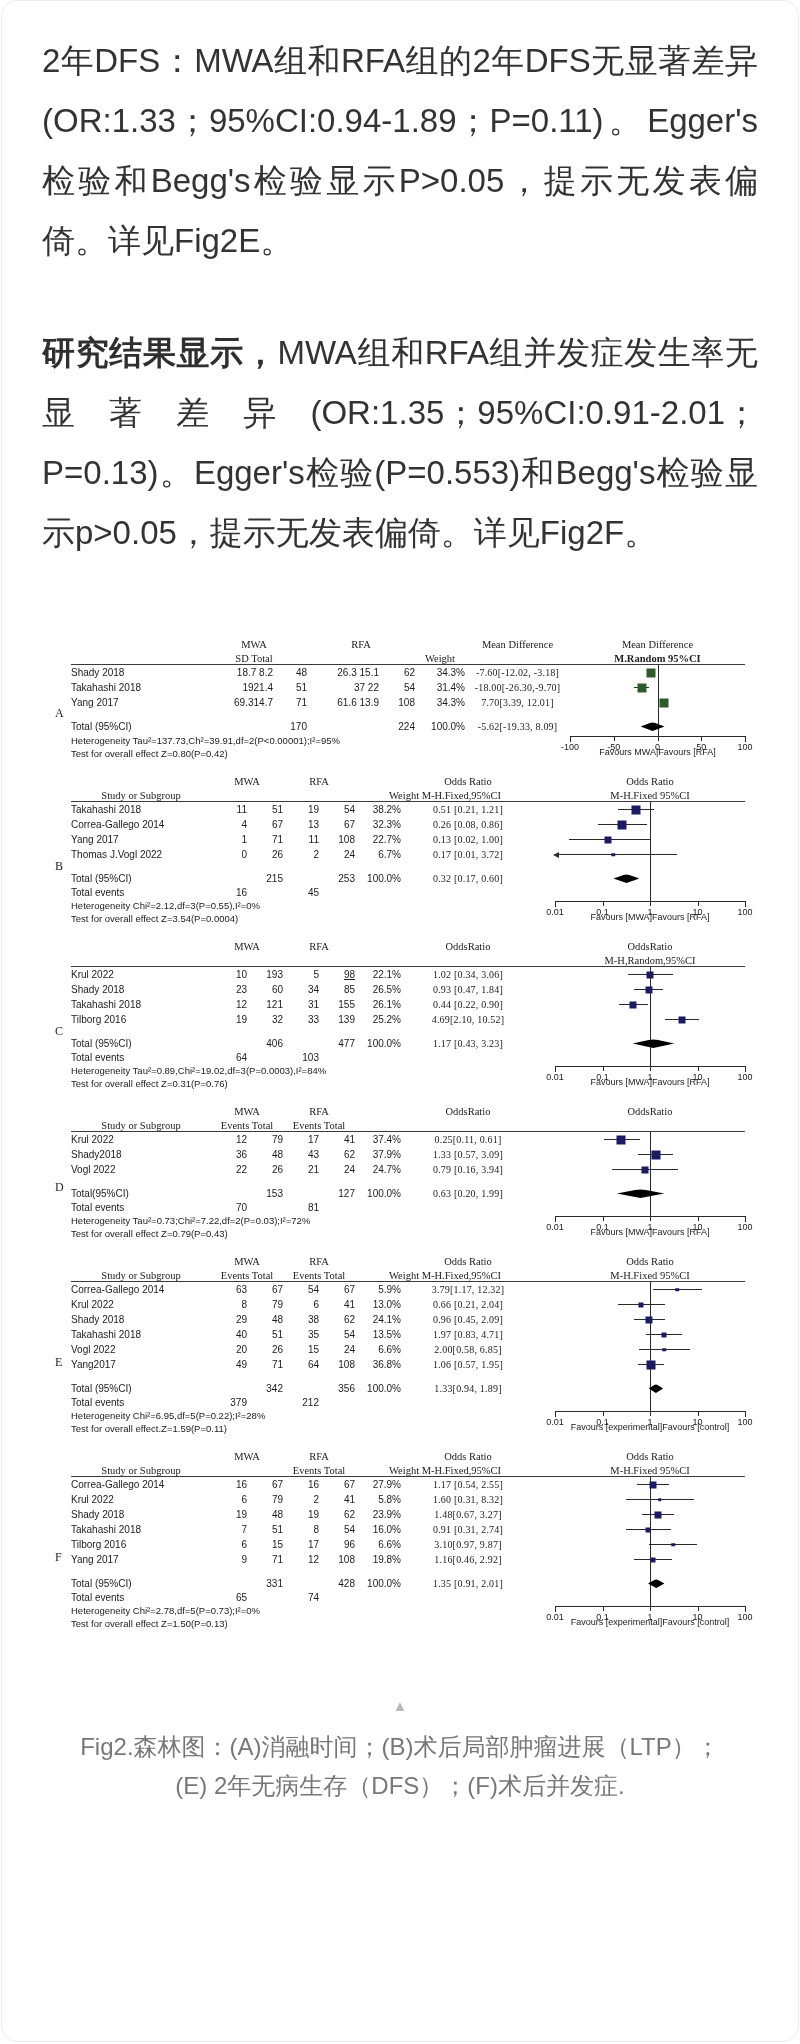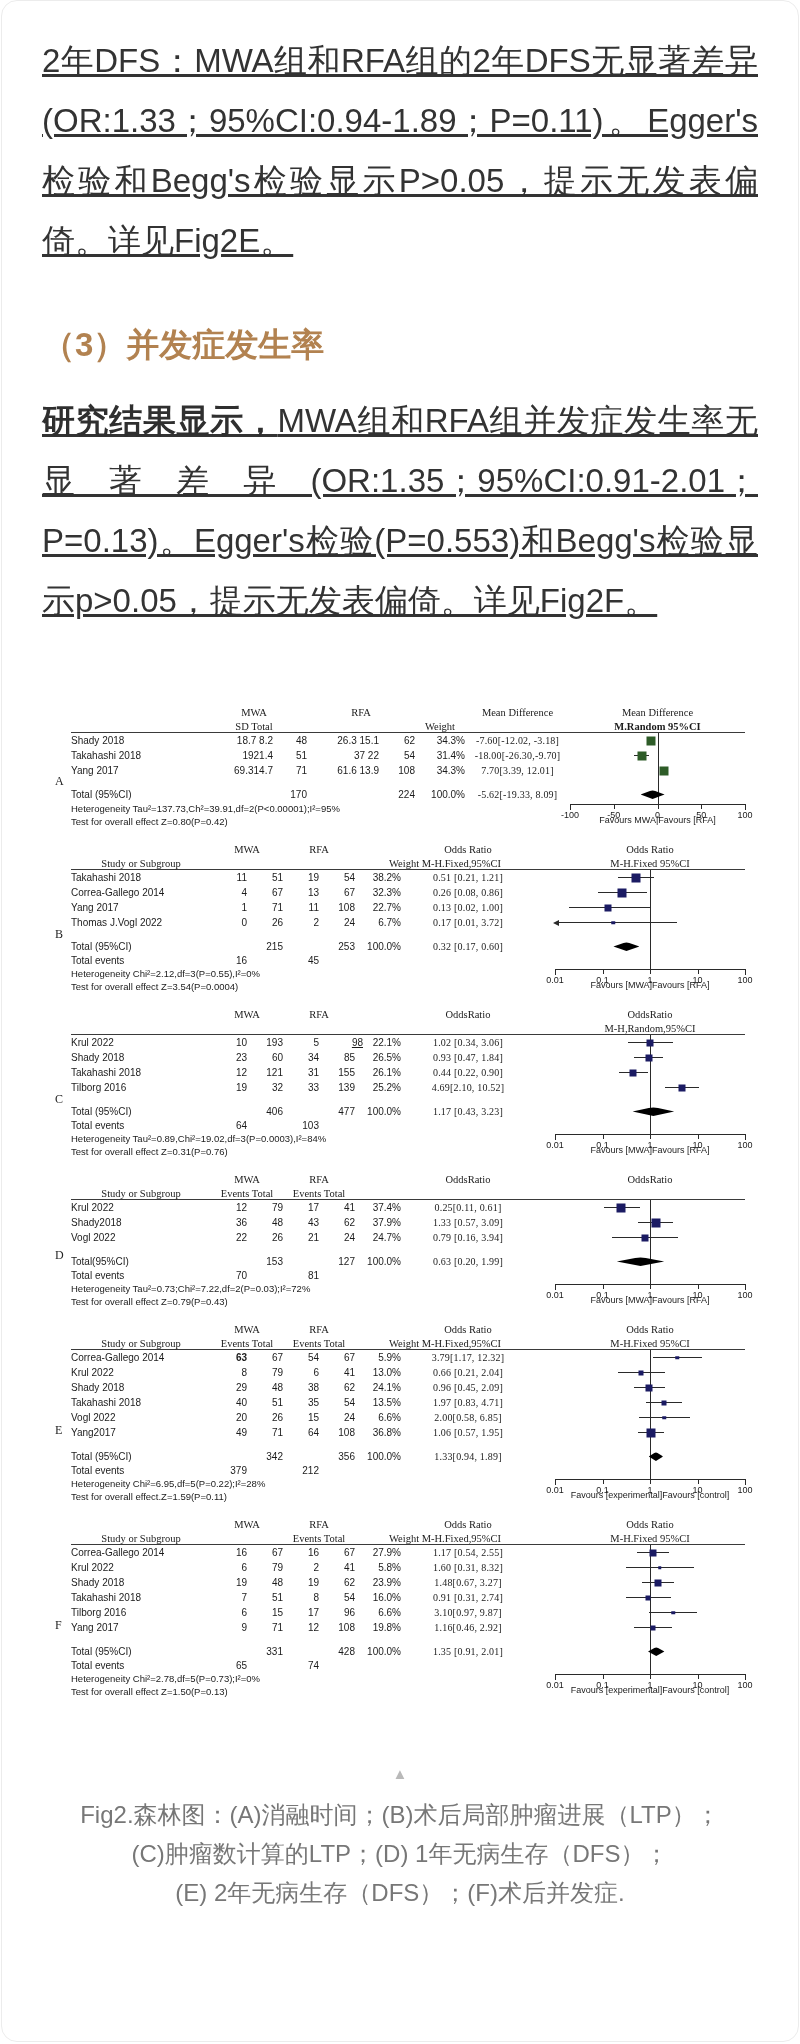--- a/index.html
+++ b/index.html
@@ -2,21 +2,21 @@
 <html><head>
 <meta charset="utf-8">
 <style>
   html,body{margin:0;padding:0;background:#fff;}
   .page{
     width:798px;min-height:2042px;margin:0 auto;background:#fff;
     border:1px solid #ececec;border-radius:16px;box-sizing:border-box;
     padding:30px 40px 40px 40px;
     font-family:"Liberation Sans","DejaVu Sans",sans-serif;color:#333;
   }
-  .para{font-size:33px;line-height:60px;color:#333;text-align:justify;margin:0 0 52px 0;text-decoration:underline;}
+  .para{font-size:33px;line-height:60px;color:#333;text-align:justify;margin:0 0 52px 0;}
   .para:last-of-type{margin-bottom:0;}
   .section-heading{font-size:33px;line-height:44px;font-weight:bold;margin:0 0 24px 0;}
   .lead-bold{font-weight:bold;color:#2f2f2f;}
   
   .figure{width:690px;margin:74px auto 0 auto;color:#1b1b1b;}
   .panel{position:relative;margin-bottom:14px;padding-left:16px;}
   .panel-letter{
     position:absolute;left:0;top:56%;width:14px;
     font-family:"Liberation Serif","DejaVu Serif",serif;font-size:12px;color:#222;
   }
@@ -68,21 +68,20 @@
   .collapse-tri{margin:68px auto 14px auto;text-align:center;font-size:15px;line-height:15px;}
   .caption{text-align:center;font-size:24px;line-height:39px;margin:0;}
 </style>
 </head>
 <body>
 
 <div class="page">
 
   <p class="para">2年DFS：MWA组和RFA组的2年DFS无显著差异(OR:1.33；95%CI:0.94-1.89；P=0.11)。Egger's检验和Begg's检验显示P&gt;0.05，提示无发表偏倚。详见Fig2E。</p>
 
-  <h3 class="section-heading" style="color: rgb(178, 130, 80);">（3）并发症发生率</h3>
 
   <p class="para"><span class="lead-bold">研究结果显示，</span><span>MWA组和RFA组并发症发生率无显著差异(OR:1.35；95%CI:0.91-2.01；P=0.13)。Egger's检验(P=0.553)和Begg's检验显示p&gt;0.05，提示无发表偏倚。详见Fig2F。</span></p>
 
   <div class="figure" id="forest-fig">
       <div class="panel">
         <div class="panel-letter">A</div>
         <div class="line h1">
           <div class="hlabel" style="left: 130px; width: 106px;">MWA</div>
           <div class="hlabel" style="left: 236px; width: 108px;">RFA</div>
           <div class="hlabel" style="left: 394px; width: 105px;">Mean Difference</div>
@@ -314,21 +313,21 @@
         <div class="line h2">
           <div class="plotcell" style="width: 190px;">
             <div class="plot-hlabel">M-H,Random,95%CI</div>
           </div>
         </div>
         <div class="line row">
           <div class="cellspan" style="left: 0px; width: 140px;">Krul 2022</div>
           <div class="cellspan num" style="left: 140px; width: 36px;">10</div>
           <div class="cellspan num" style="left: 176px; width: 36px;">193</div>
           <div class="cellspan num" style="left: 212px; width: 36px;">5</div>
-          <div class="cellspan num" style="left: 256px; width: 36px; text-decoration: underline;">98</div>
+          <div class="cellspan num" style="left: 248px; width: 36px; text-decoration: underline;">98</div>
           <div class="cellspan num" style="left: 284px; width: 46px;">22.1%</div>
           <div class="cellspan est" style="left: 330px; width: 134px;">1.02 [0.34, 3.06]</div>
           <div class="plotcell" style="width: 190px;">
             <div class="vline" style="left: 50%;"></div>
             <div class="ci" style="left: 38.287%; width: 23.8561%;"></div>
             <div class="marker" style="width: 7px; height: 7px; background: rgb(27, 27, 99); left: 50.215%;"></div>
           </div>
         </div>
         <div class="line row">
           <div class="cellspan" style="left: 0px; width: 140px;">Shady 2018</div>
@@ -540,21 +539,21 @@
           <div class="hlabel" style="left: 0px; width: 140px;">Study or Subgroup</div>
           <div class="hlabel" style="left: 140px; width: 72px;">Events Total</div>
           <div class="hlabel" style="left: 212px; width: 72px;">Events Total</div>
           <div class="hlabel" style="left: 284px; width: 180px;">Weight M-H.Fixed,95%CI</div>
           <div class="plotcell" style="width: 190px;">
             <div class="plot-hlabel">M-H.Fixed 95%CI</div>
           </div>
         </div>
         <div class="line row">
           <div class="cellspan" style="left: 0px; width: 140px;">Correa-Gallego 2014</div>
-          <div class="cellspan num" style="left: 140px; width: 36px; font-weight: bold;">63</div>
+          <div class="cellspan num" style="left: 140px; width: 36px;">63</div>
           <div class="cellspan num" style="left: 176px; width: 36px;">67</div>
           <div class="cellspan num" style="left: 212px; width: 36px;">54</div>
           <div class="cellspan num" style="left: 248px; width: 36px;">67</div>
           <div class="cellspan num" style="left: 284px; width: 46px;">5.9%</div>
           <div class="cellspan est" style="left: 330px; width: 134px;">3.79[1.17, 12.32]</div>
           <div class="plotcell" style="width: 190px;">
             <div class="vline" style="left: 50%;"></div>
             <div class="ci" style="left: 51.7046%; width: 25.5606%;"></div>
             <div class="marker" style="width: 3.5px; height: 3.5px; background: rgb(27, 27, 99); left: 64.466%;"></div>
           </div>
@@ -826,17 +825,16 @@
             <div class="favours">Favours [experimental]Favours [control]</div>
           </div>
         </div>
       </div>
     </div>
 
   <div class="collapse-tri" style="color: rgb(185, 185, 185);">▲</div>
 
   <div class="caption" style="color: rgb(119, 119, 119);">
     <div>Fig2.森林图：(A)消融时间；(B)术后局部肿瘤进展（LTP）；</div>
-    <div>(C)肿瘤数计算的LTP；(D) 1年无病生存（DFS）；</div>
     <div>(E) 2年无病生存（DFS）；(F)术后并发症.</div>
   </div>
 
 </div>
 
 </body></html>

